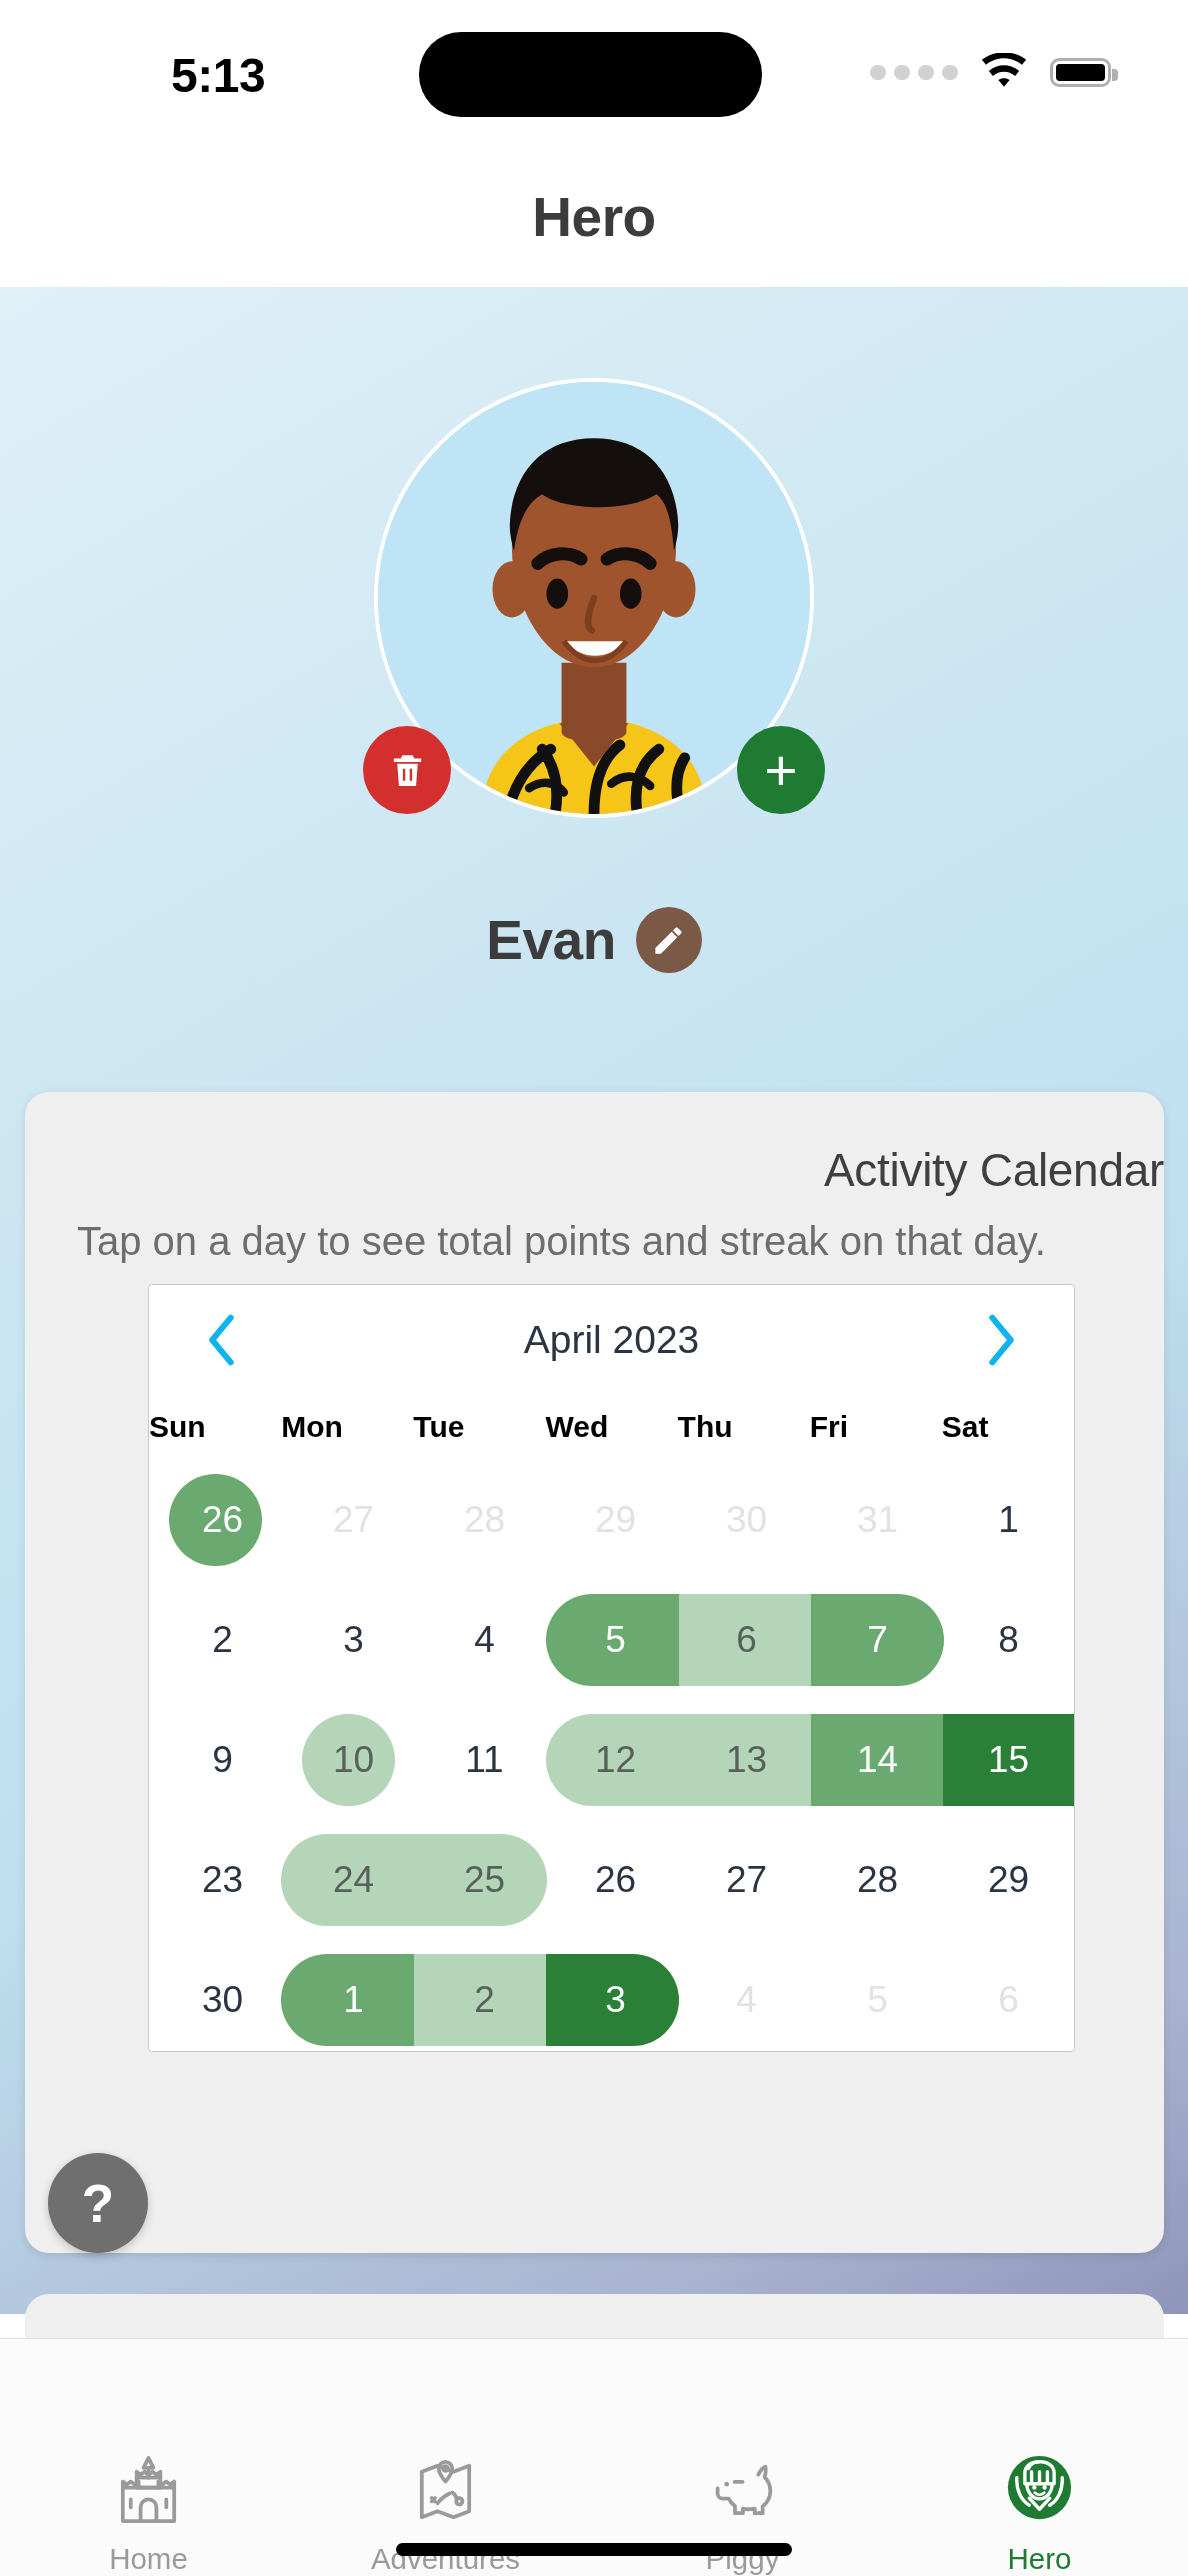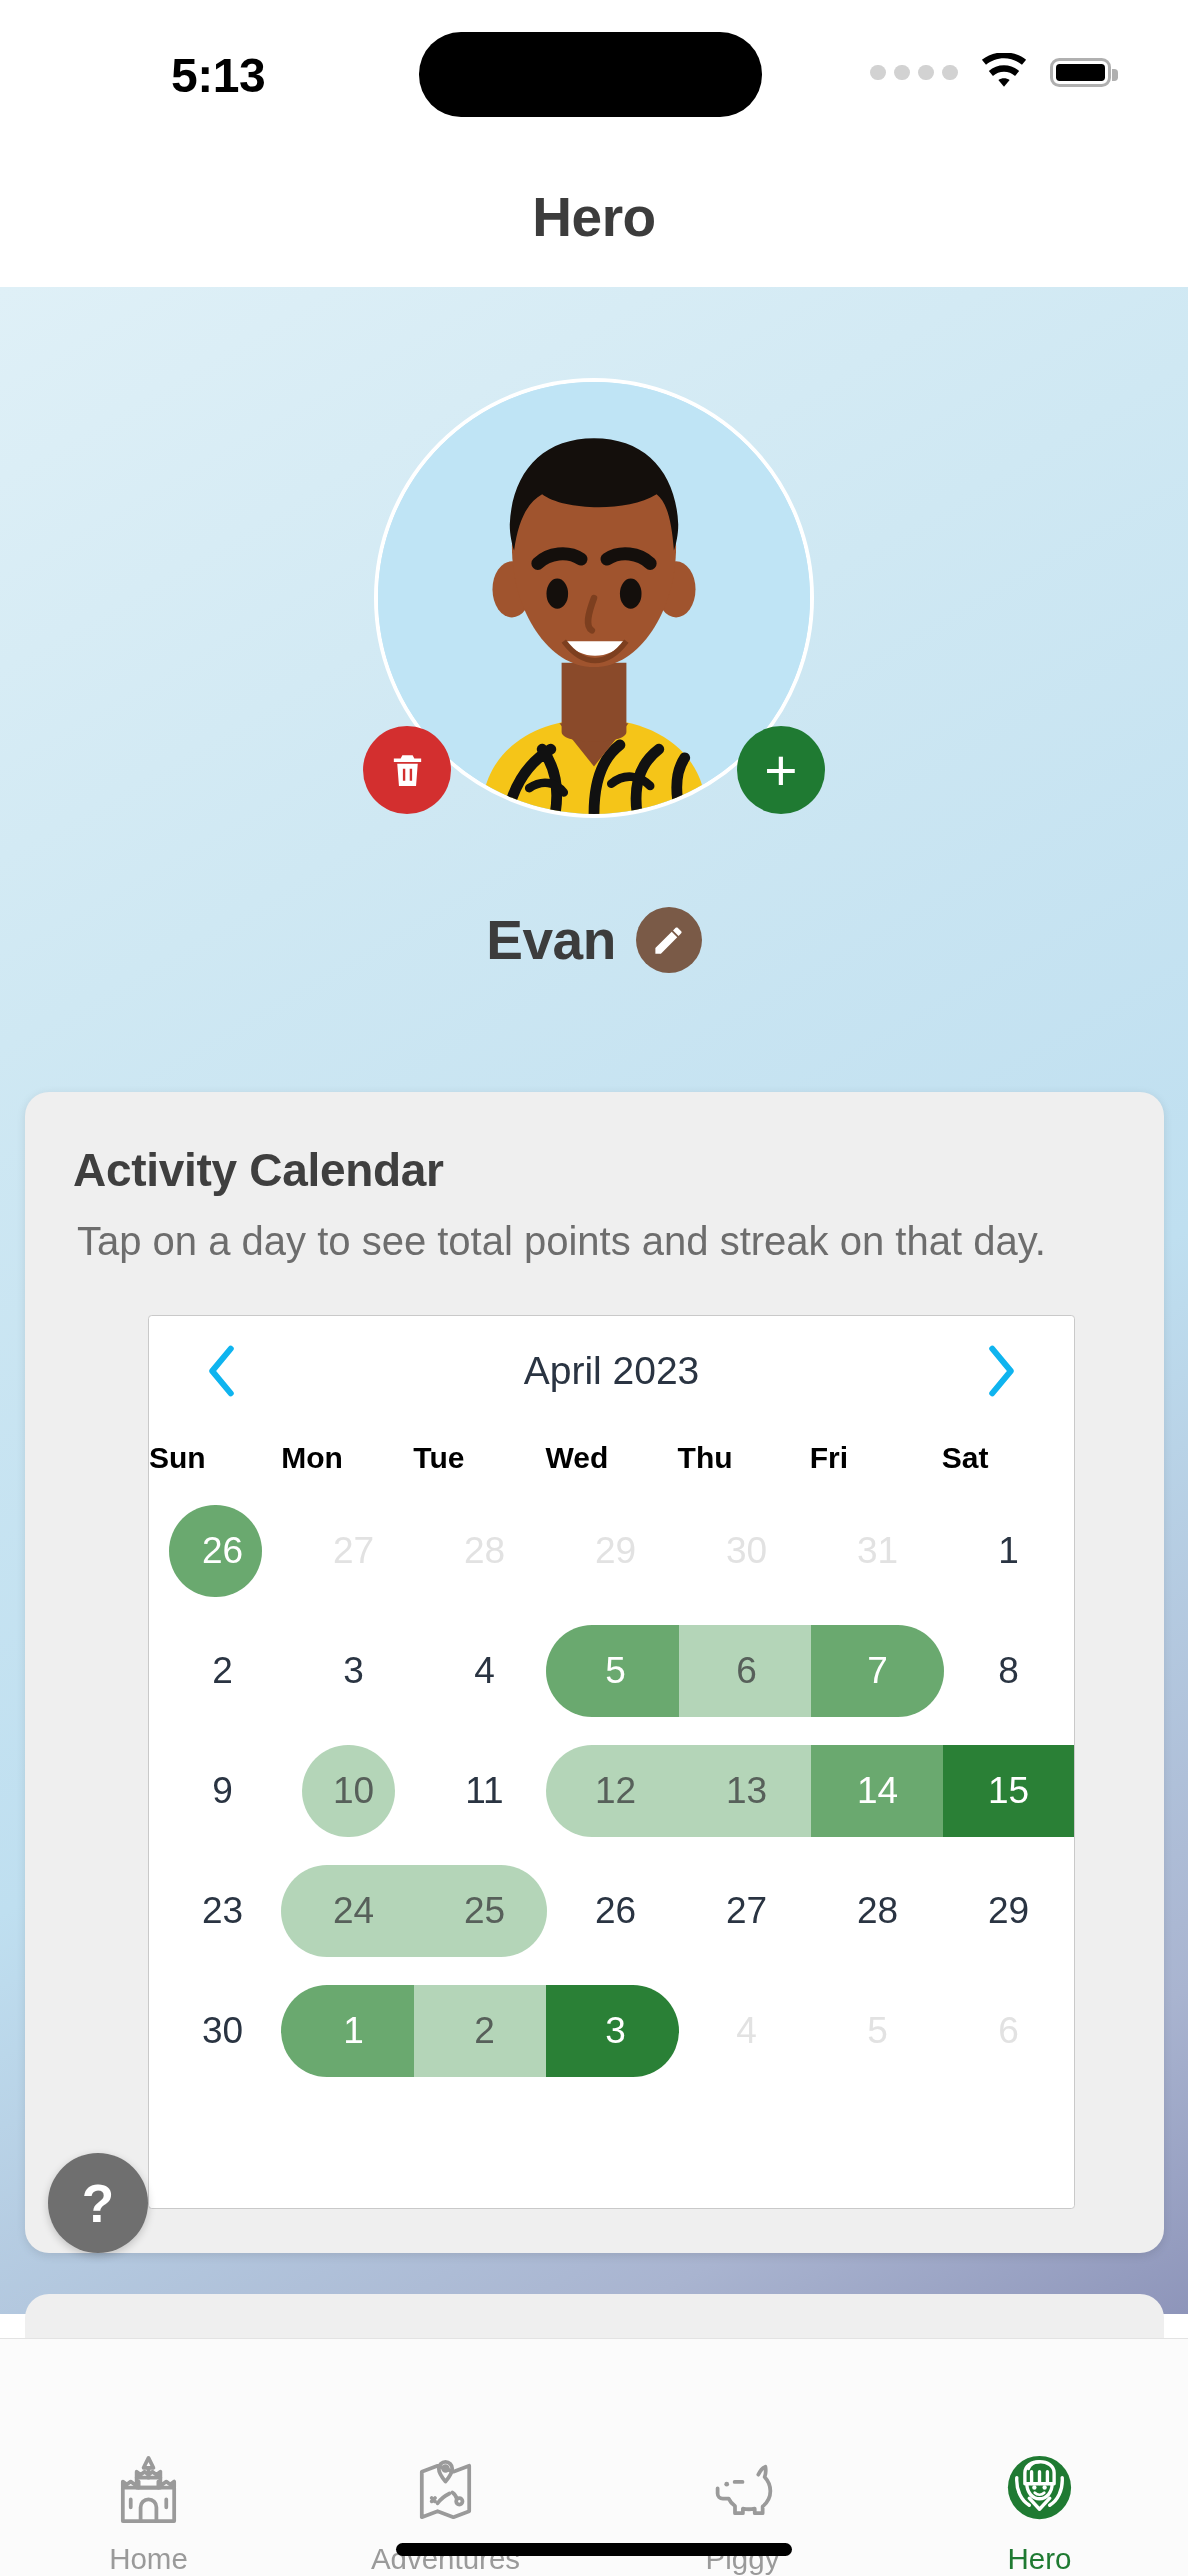--- a/index.html
+++ b/index.html
@@ -182,34 +182,35 @@
     background: #efefef;
     border-radius: 24px;
     box-shadow: 0 2.8px 9.2px rgba(0,0,0,0.10);
     z-index: 14;
     overflow: hidden;
   }
   .card-title {
     margin: 51px 0 0 48px;
     font-size: 46px;
     color: #3f3f3f;
-    font-weight: 700;
+    font-weight: 400;
     letter-spacing: -0.3px;
+    text-align: right;
   }
   .card-sub {
     margin: 22px 0 0 52px;
     font-size: 40px;
     color: #6d6d6d;
     font-weight: 400;
   }
 
   .cal-box {
-    margin: 51px 0 0 123px;
+    margin: 20px 0 0 123px;
     width: 927px;
-    height: 894px;
+    height: 768px;
     background: #ffffff;
     border: 1.8px solid #c9c9c9;
     border-radius: 3.7px;
     overflow: hidden;
   }
 
   .cal-head {
     height: 109px;
     display: flex;
     align-items: center;

